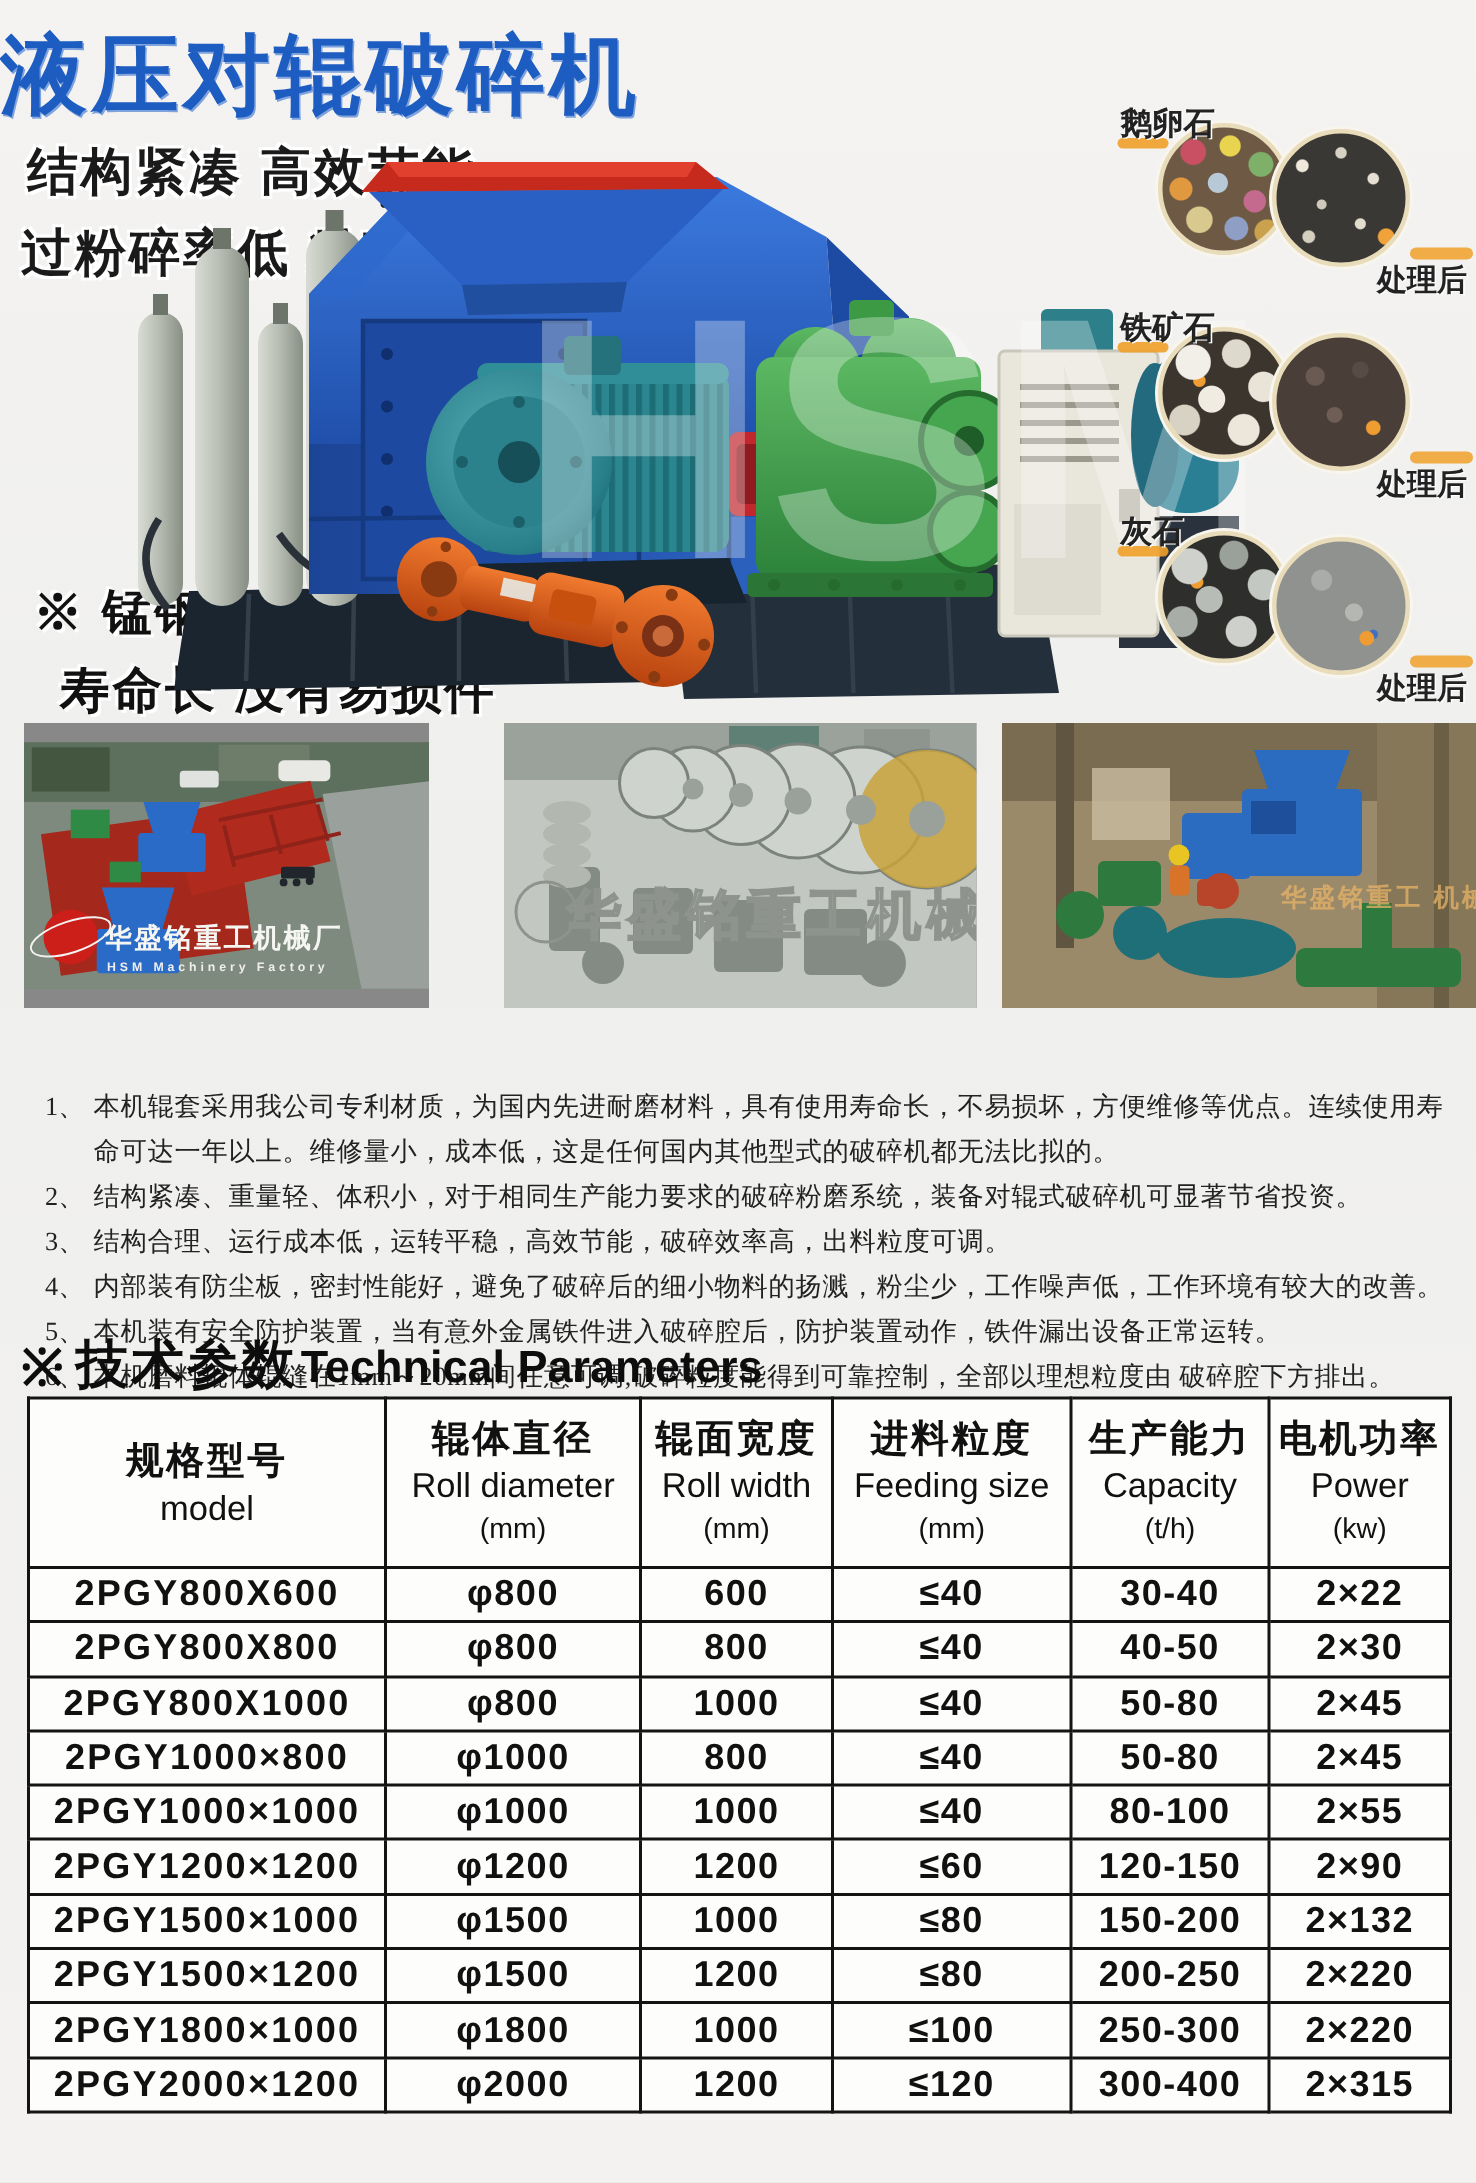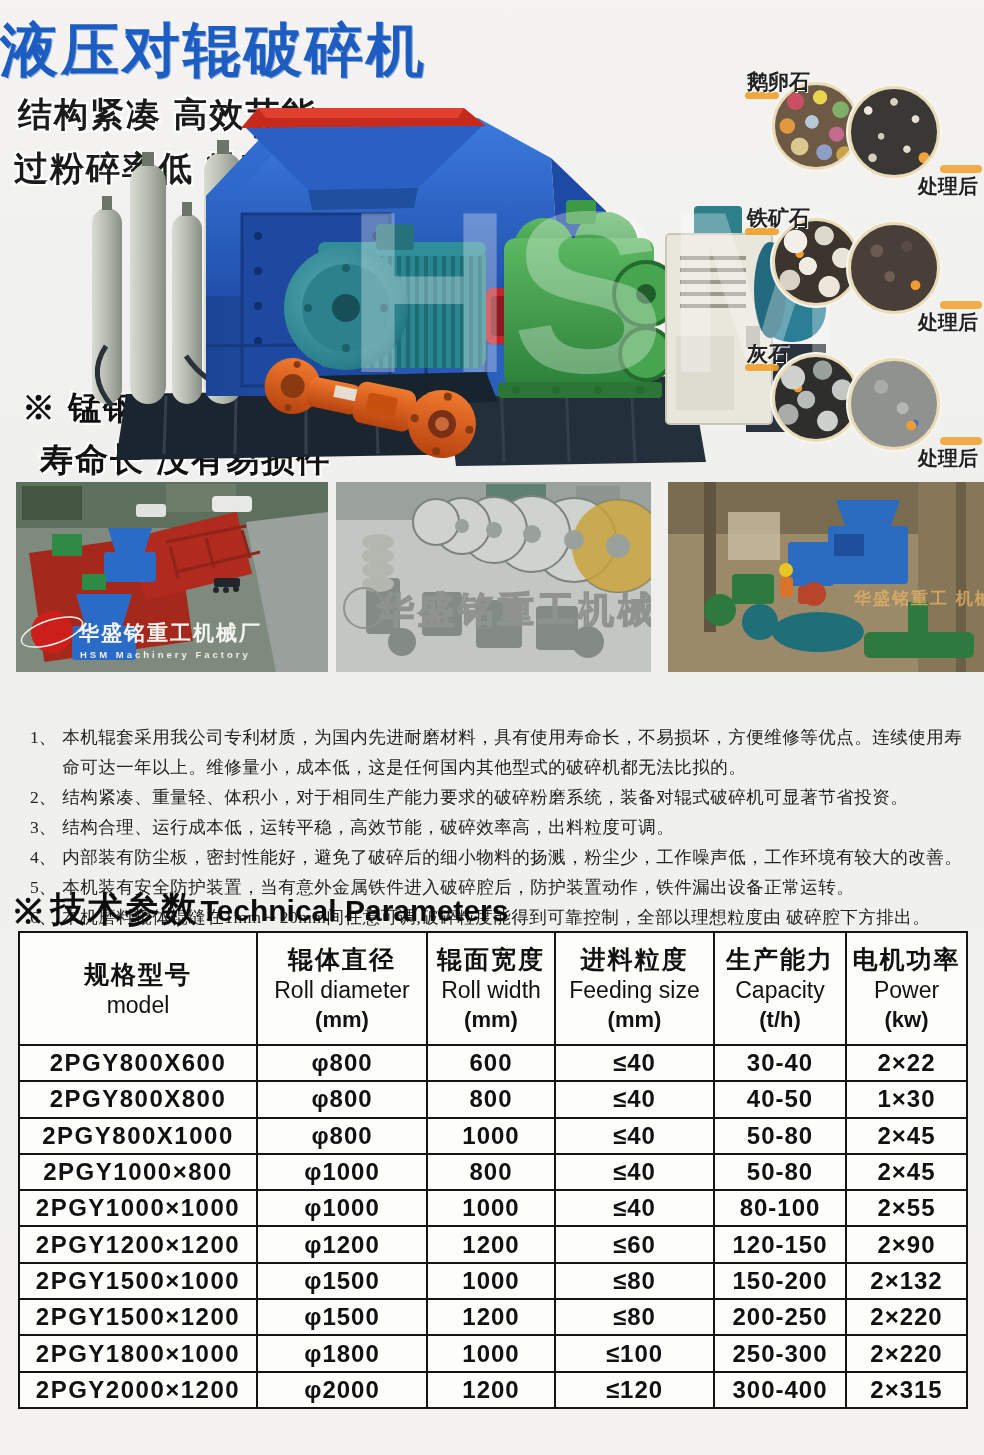--- a/index.html
+++ b/index.html
@@ -90,21 +90,21 @@
   .tex-lime-after { background:
     radial-gradient(circle at 35% 30%, #a9aca8 0 8%, transparent 9%),
     radial-gradient(circle at 60% 55%, #b4b7b2 0 8%, transparent 9%),
     radial-gradient(circle at 70% 75%, #ef9c32 0 5%, transparent 6%),
     radial-gradient(circle at 75% 72%, #3f6fc4 0 3%, transparent 4%),
     #8f928e; }
 
   
   .photo { position:absolute; top:482px; height:190px; overflow:hidden; background:#888; }
   .photo svg { width:100%; height:100%; display:block; }
-  .photo1 { left:16px;  width:312px; }
+  .photo1 { left:16px;  width:270px; }
   .photo2 { left:336px; width:315px; }
   .photo3 { left:668px; width:316px; }
 
   
   .features-heading { position:absolute; left:12px; top:686px; font-weight:bold; color:#111; }
   .features-heading .ast { font-size:34px; vertical-align:-2px; }
   .features-heading .cn { font-size:33px; letter-spacing:3px; margin-left:8px; }
   .features-heading .en { font-size:29px; margin-left:6px; letter-spacing:0; }
   .feature-list { position:absolute; left:30px; top:722px; width:940px; list-style:none; }
   .feature-list li { display:flex; font-size:17.5px; line-height:30px; color:#222;
@@ -119,21 +119,21 @@
   .tech-heading .en { font-size:30px; margin-left:2px; }
   .spec-table { position:absolute; left:18px; top:931px; width:948px; border-collapse:collapse;
     table-layout:fixed; background:#fdfdfb; }
   .spec-table th, .spec-table td { border:2.5px solid #141414; text-align:center; vertical-align:middle;
     color:#111; overflow:hidden; white-space:nowrap; }
   .spec-table thead tr { height:113px; }
   .spec-table tbody tr { height:36.3px; }
   .spec-table th { font-weight:600; }
   .spec-table .h-cn { font-size:25px; letter-spacing:2px; line-height:32px; }
   .spec-table .h-en { font-size:23px; font-weight:500; line-height:30px; }
-  .spec-table .h-unit { font-size:22px; font-weight:700; line-height:30px; }
+  .spec-table .h-unit { font-size:19px; font-weight:400; line-height:30px; }
   .spec-table td { font-size:24px; font-weight:600; letter-spacing:1px; }
   .spec-table td:first-child { font-size:24px; letter-spacing:1.5px; }
 </style>
 </head>
 <body>
 
 <div class="page">
 
   <div class="main-title">液压对辊破碎机</div>
   <div class="slogan slogan1">结构紧凑 高效节能</div>
@@ -531,21 +531,21 @@
           <td>≤40</td>
           <td>30-40</td>
           <td>2×22</td>
         </tr>
         <tr>
           <td>2PGY800X800</td>
           <td>φ800</td>
           <td>800</td>
           <td>≤40</td>
           <td>40-50</td>
-          <td>1×30</td>
+          <td>2×30</td>
         </tr>
         <tr>
           <td>2PGY800X1000</td>
           <td>φ800</td>
           <td>1000</td>
           <td>≤40</td>
           <td>50-80</td>
           <td>2×45</td>
         </tr>
         <tr>

